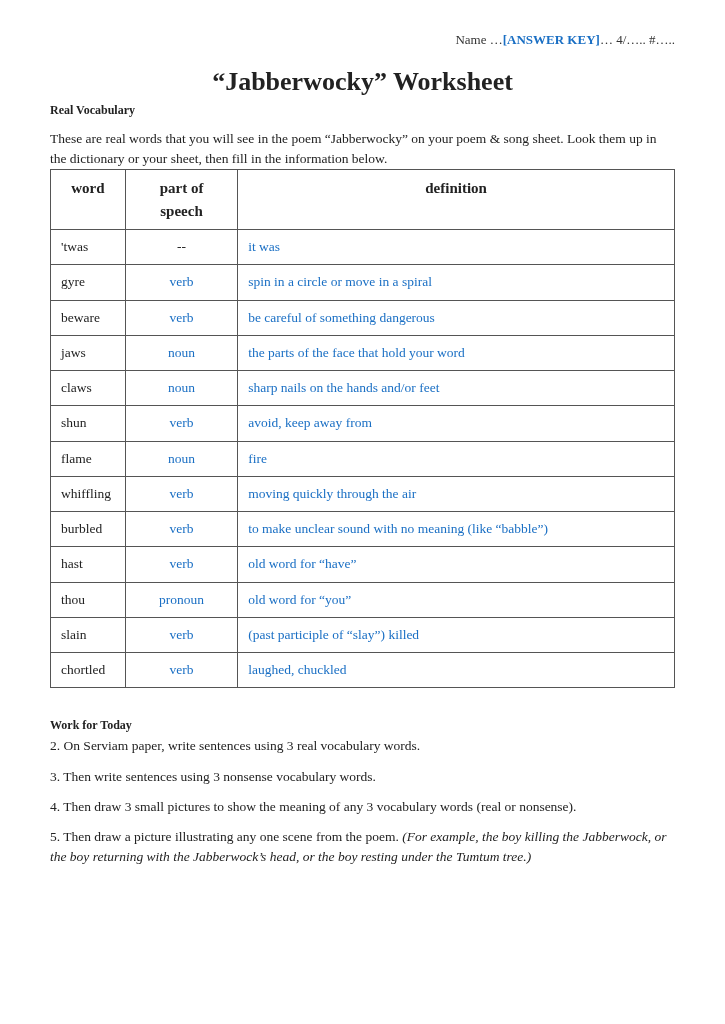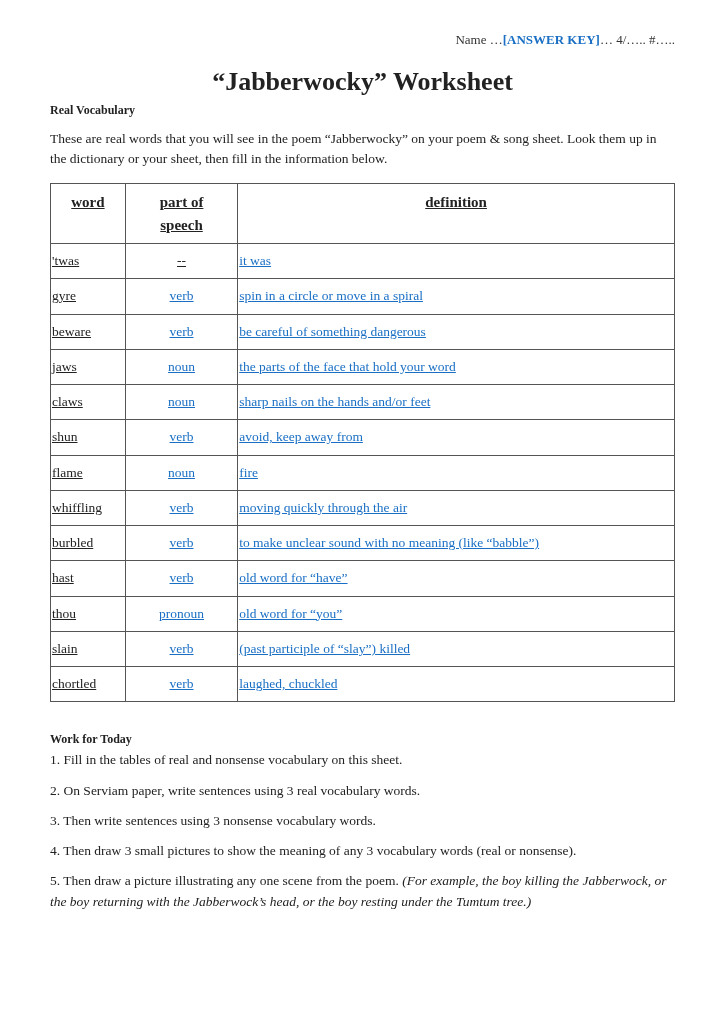--- a/index.html
+++ b/index.html
@@ -29,34 +29,32 @@
       font-family: Georgia, serif;
     }
     h2 {
       font-size: 12px;
       font-weight: bold;
       margin-bottom: 10px;
       font-family: Georgia, serif;
     }
     .intro-text {
       font-size: 13.5px;
-      margin-bottom: 14px;
       color: #222;
     }
     table {
       width: 100%;
       border-collapse: collapse;
       margin-bottom: 28px;
       font-size: 13.5px;
     }
     table th, table td {
       border: 1px solid #555;
-      padding: 7px 1px;
+      padding: 7px 10px;
       vertical-align: top;
-      text-decoration: underline;
     }
     table thead th {
       font-weight: bold;
       font-size: 15px;
       background: #fff;
     }
     .col-word { width: 12%; }
     .col-pos { width: 18%; text-align: center; }
     .col-def { width: 70%; }
     .work-section h2 {
@@ -156,19 +154,18 @@
         <td>chortled</td>
         <td style="text-align: center; color: rgb(26, 111, 196);">verb</td>
         <td style="color: rgb(26, 111, 196);">laughed, chuckled</td>
       </tr>
     </tbody>
 </table>
 
 <div class="work-section">
   <h2>Work for Today</h2>
   <div id="tasks-container">
-      <p>1. Fill in the tables of real and nonsense vocabulary on this sheet.</p>
       <p>2. On Serviam paper, write sentences using 3 real vocabulary words.</p>
       <p>3. Then write sentences using 3 nonsense vocabulary words.</p>
       <p>4. Then draw 3 small pictures to show the meaning of any 3 vocabulary words (real or nonsense).</p>
       <p>5. Then draw a picture illustrating any one scene from the poem. <em>(For example, the boy killing the Jabberwock, or the boy returning with the Jabberwock’s head, or the boy resting under the Tumtum tree.)</em></p>
     </div>
 </div>
 
 </body></html>

